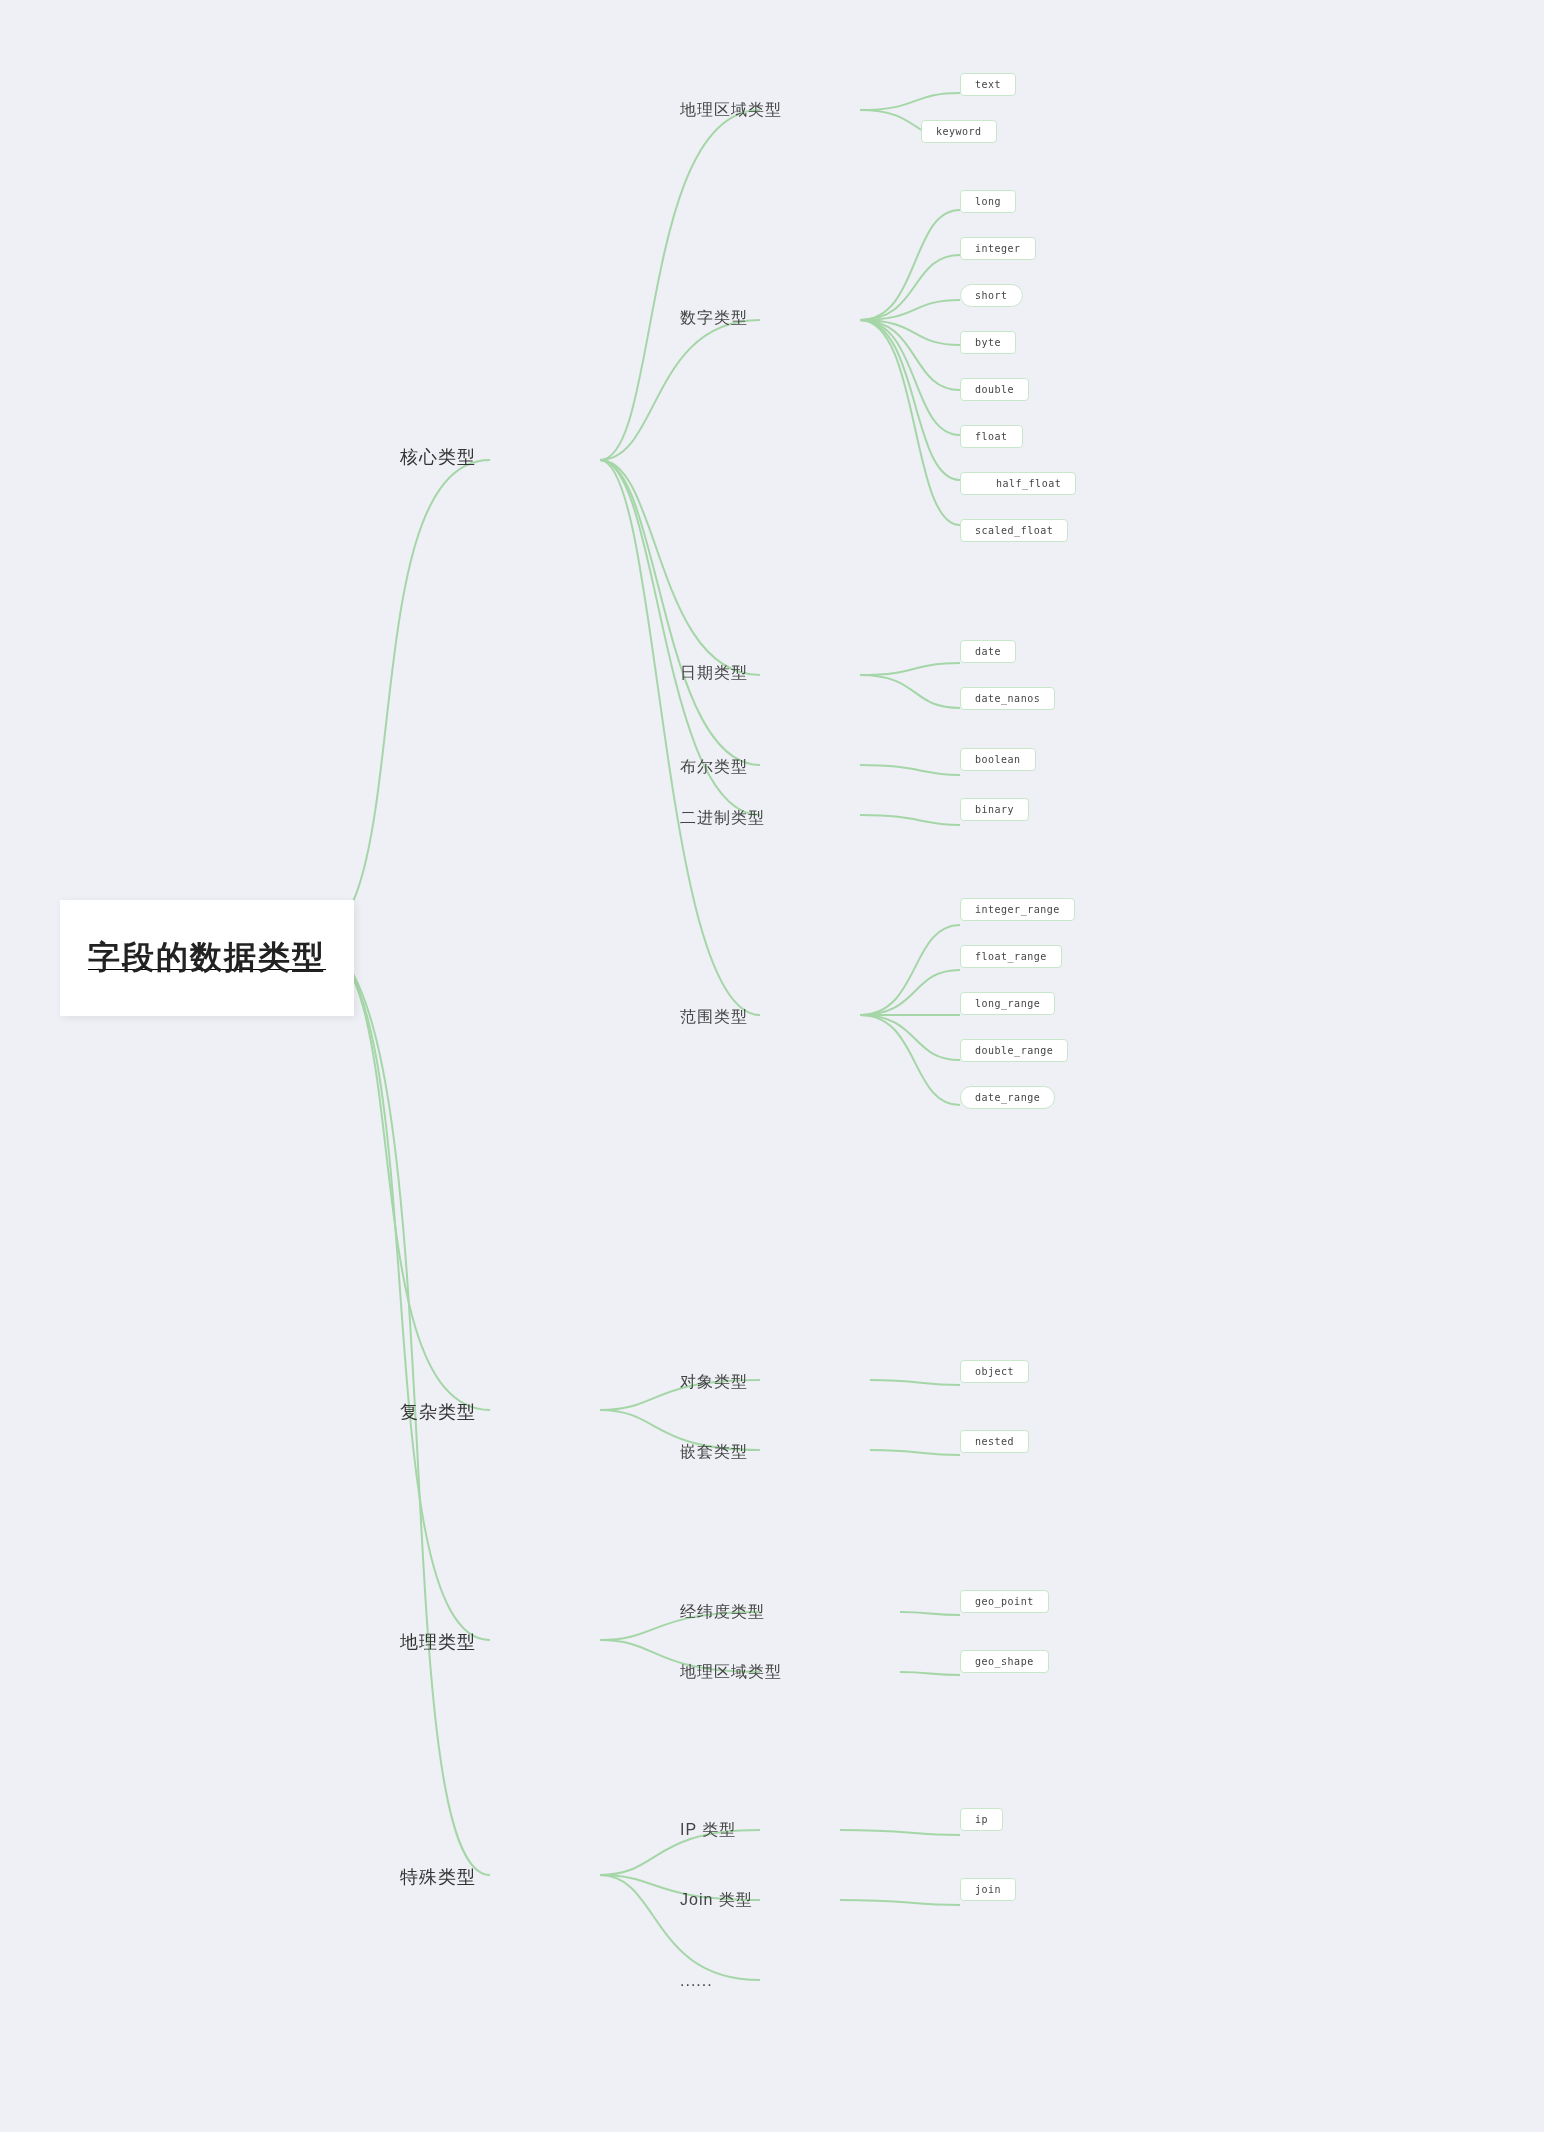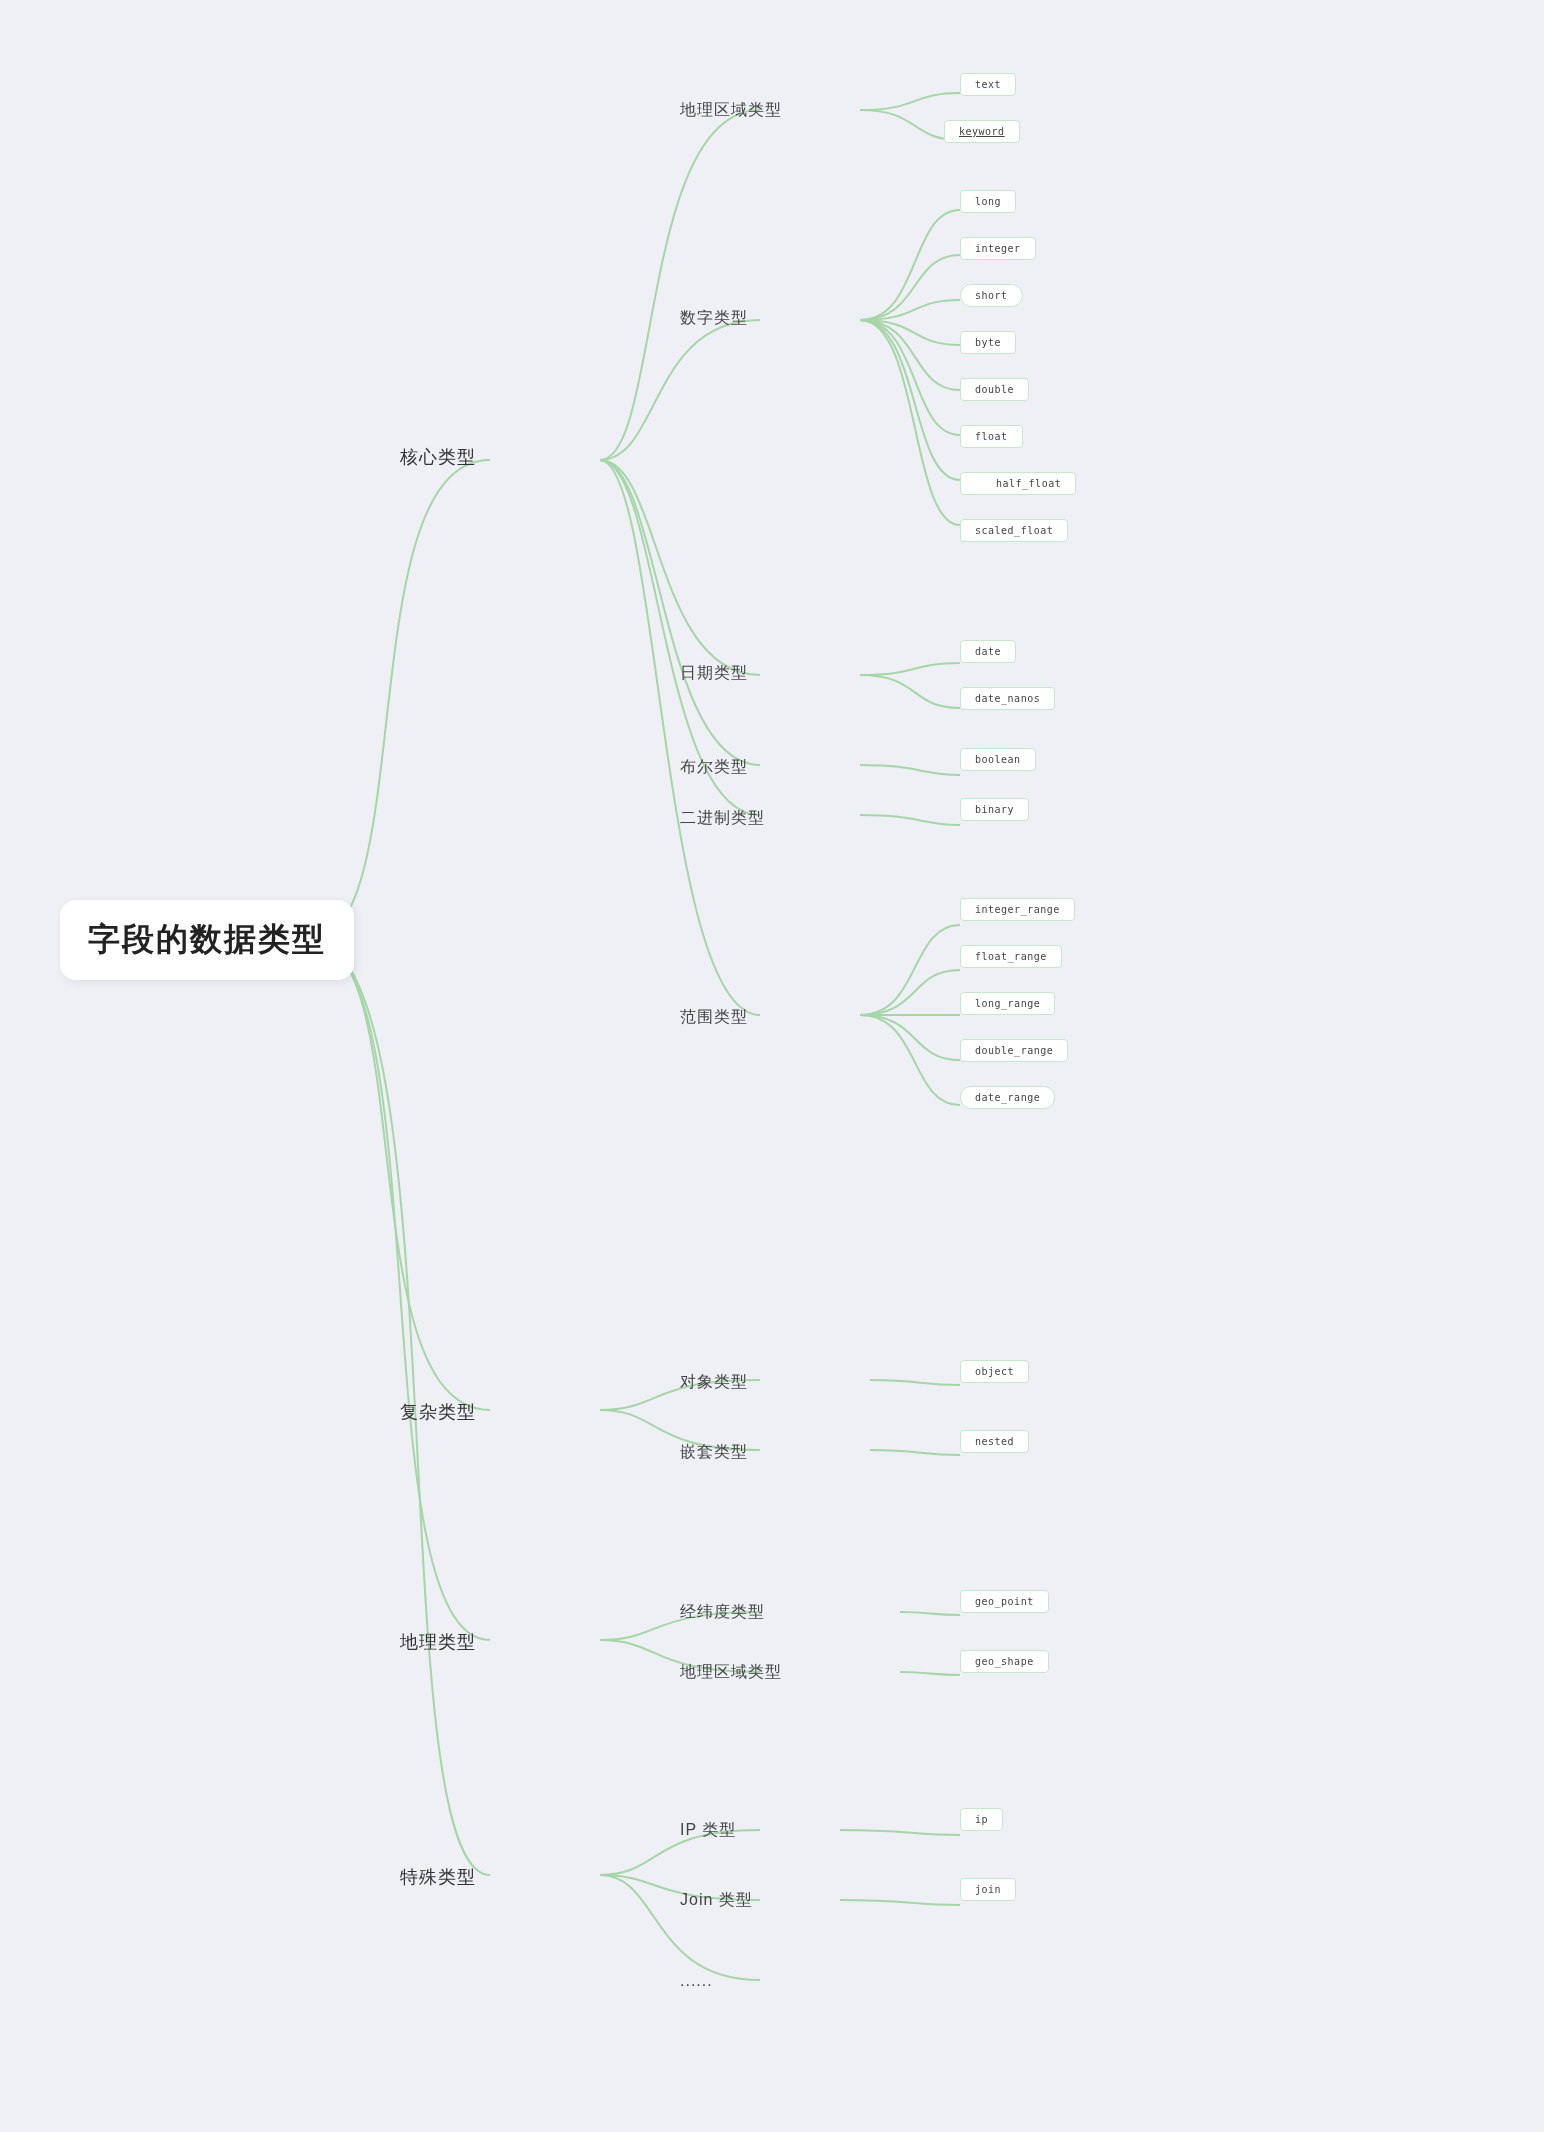--- a/index.html
+++ b/index.html
@@ -17,23 +17,24 @@
       width: 1544px;
       min-height: 2132px;
     }
 
     
     .root-node {
       position: absolute;
       left: 60px;
       top: 900px;
       background: white;
-      border-radius: 16px;
-      padding: 18px 28px;
+      border-radius: 0;
+      padding: 36px 28px;
       box-shadow: 2px 2px 8px rgba(0,0,0,0.08);
+      text-decoration: underline;
     }
     .root-node span {
       font-size: 32px;
       font-weight: bold;
       color: #222;
       letter-spacing: 2px;
     }
 
     
     .cat-node {
@@ -206,21 +207,21 @@
   <div class="subcat-node" style="left:680px; top:1890px;">
     <span>Join 类型</span>
   </div>
   <div class="subcat-node" style="left:680px; top:1972px;">
     <span>......</span>
   </div>
 
   <div class="leaf-node" style="left:960px; top:73px;">
     <span>text</span>
   </div>
-  <div class="leaf-node" style="left:944px; top:120px;text-decoration:underline;">
+  <div class="leaf-node" style="left:921px; top:120px;">
     <span>keyword</span>
   </div>
   <div class="leaf-node" style="left:960px; top:190px;">
     <span>long</span>
   </div>
   <div class="leaf-node" style="left:960px; top:237px;">
     <span>integer</span>
   </div>
   <div class="leaf-node" style="left:960px; top:284px;border-radius:14px;">
     <span>short</span>

